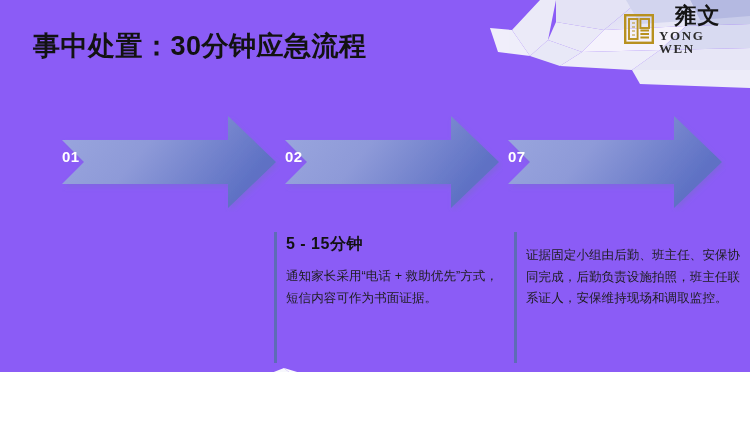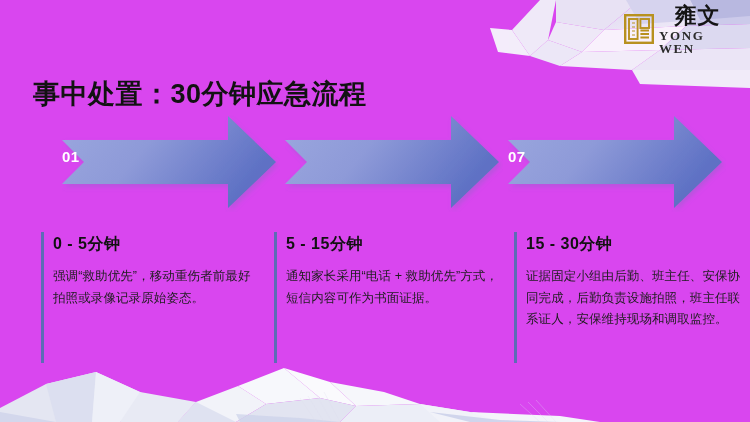--- a/index.html
+++ b/index.html
@@ -7,23 +7,23 @@
     padding: 0;
     background: #ffffff;
   }
   body {
     font-family: "Liberation Sans", "DejaVu Sans", sans-serif;
   }
 
   #slide {
     position: relative;
     width: 750px;
-    height: 422px;
+    height: 372px;
     overflow: hidden;
-    background: #d946ef;
+    background: #8b5cf6;
   }
 
   
   .bg-layer {
     position: absolute;
     inset: 0;
     width: 750px;
     height: 422px;
     pointer-events: none;
   }
@@ -70,21 +70,20 @@
   
   .title {
     position: absolute;
     left: 33px;
     top: 28px;
     font-size: 27px;
     font-weight: 700;
     color: #121212;
     letter-spacing: 0.5px;
     white-space: nowrap;
-    margin-top: 48px;
   }
 
   
   .arrow-row {
     position: absolute;
     left: 0;
     top: 112px;
     width: 750px;
     height: 100px;
   }
@@ -249,20 +248,21 @@
             <stop offset="0%" stop-color="#9ba7de"></stop>
             <stop offset="45%" stop-color="#8e9ad8"></stop>
             <stop offset="100%" stop-color="#5e71c4"></stop>
           </linearGradient>
           <filter id="ash2" x="-10%" y="-10%" width="130%" height="140%">
             <feDropShadow dx="2" dy="3" stdDeviation="2.5" flood-color="#6a76b0" flood-opacity="0.30"></feDropShadow>
           </filter>
         </defs>
         <polygon filter="url(#ash2)" fill="url(#ag2)" points="0,28 22,50 0,72 166,72 166,96 214,50 166,4 166,28"></polygon>
       </svg>
+      <div class="num">02</div>
     </div>
 
     <div class="arrow" style="left:508px;">
       <svg width="218" height="100" viewBox="0 0 218 100">
         <defs>
           <linearGradient id="ag3" x1="0" y1="0" x2="1" y2="0.35">
             <stop offset="0%" stop-color="#9ba7de"></stop>
             <stop offset="45%" stop-color="#8e9ad8"></stop>
             <stop offset="100%" stop-color="#5e71c4"></stop>
           </linearGradient>
@@ -272,33 +272,27 @@
         </defs>
         <polygon filter="url(#ash3)" fill="url(#ag3)" points="0,28 22,50 0,72 166,72 166,96 214,50 166,4 166,28"></polygon>
       </svg>
       <div class="num">07</div>
     </div>
 
   </div>
 
   <div class="cols">
 
-    <div class="col" style="left:41px; width:206px;">
-      <div class="col-bar"></div>
-      <div class="col-head">0 - 5分钟</div>
-      <div class="col-body">强调“救助优先”，移动重伤者前最好拍照或录像记录原始姿态。</div>
-    </div>
 
     <div class="col" style="left:274px; width:216px;">
       <div class="col-bar"></div>
       <div class="col-head">5 - 15分钟</div>
       <div class="col-body">通知家长采用“电话 + 救助优先”方式，短信内容可作为书面证据。</div>
     </div>
 
     <div class="col" style="left:514px; width:216px;">
       <div class="col-bar"></div>
-      <div class="col-head">15 - 30分钟</div>
       <div class="col-body">证据固定小组由后勤、班主任、安保协同完成，后勤负责设施拍照，班主任联系证人，安保维持现场和调取监控。</div>
     </div>
 
   </div>
 
 </div>
 
 </body></html>

